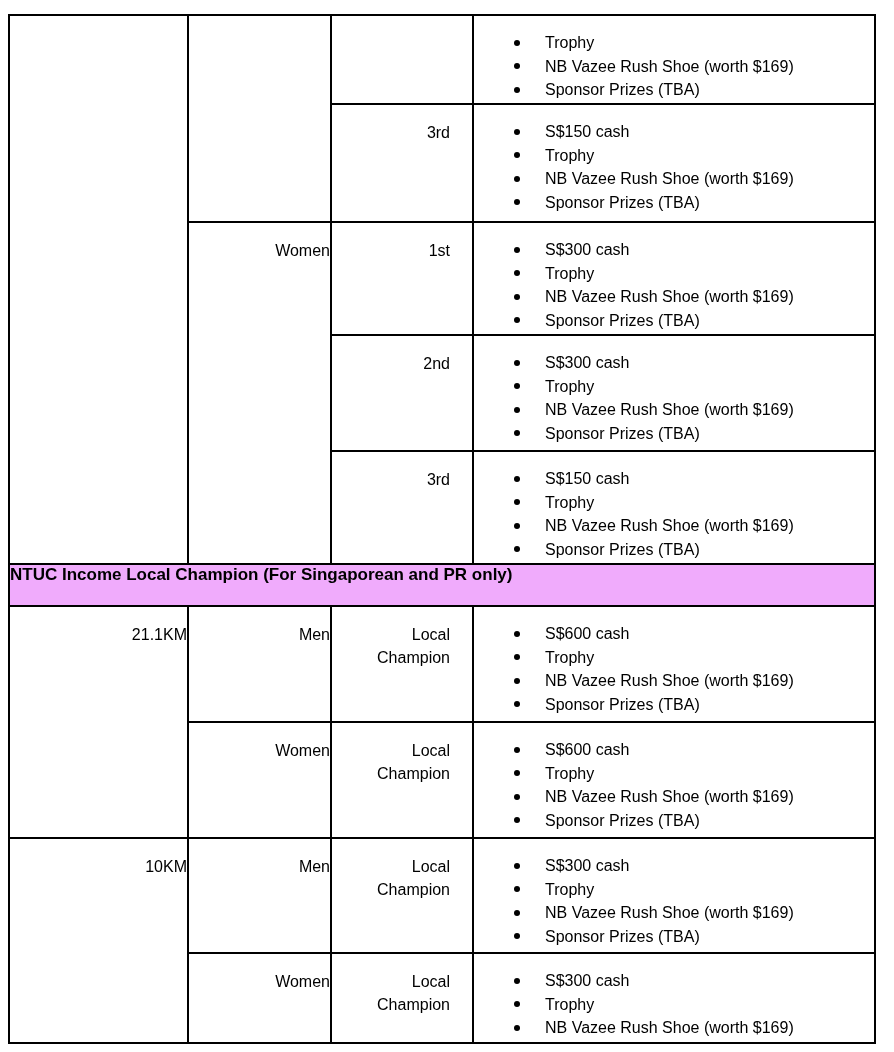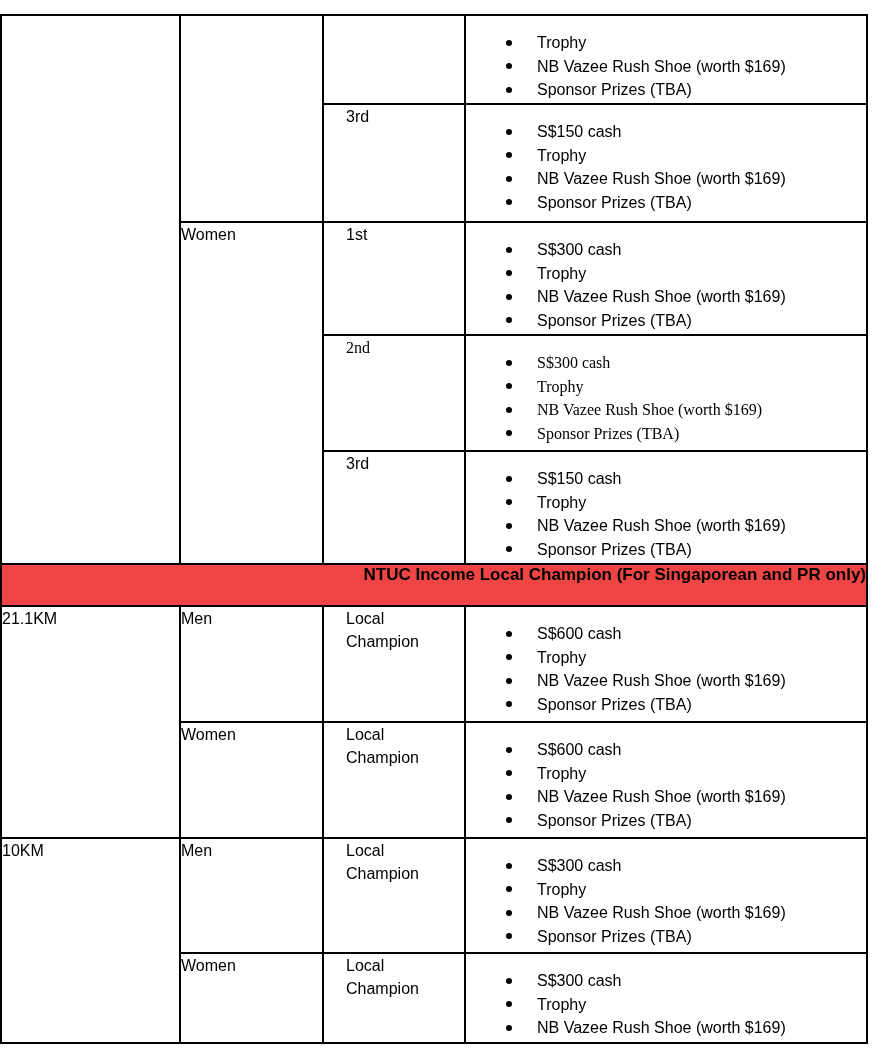--- a/index.html
+++ b/index.html
@@ -6,35 +6,36 @@
     margin: 0;
     padding: 0;
     background: #ffffff;
     width: 894px;
     height: 1052px;
     font-family: "Liberation Sans", "DejaVu Sans", sans-serif;
     color: #000;
   }
   #prize-table {
     position: absolute;
-    left: 0;
+    left: 8px;
     top: 14px;
     width: 866px;
     border-collapse: collapse;
     table-layout: fixed;
   }
   #prize-table td {
     border: 2px solid #000;
     vertical-align: top;
     padding: 0;
     overflow: hidden;
   }
   .cell-label {
     display: block;
-    text-align: left;
+    text-align: right;
+    padding-top: 16px;
     font-size: 16px;
     line-height: 23px;
   }
   .place-label {
     max-width: 96px;
     margin: 0 auto;
   }
   ul.prizes {
     list-style: none;
     margin: 0;
@@ -51,31 +52,31 @@
     content: '';
     position: absolute;
     left: 0;
     top: 8.5px;
     width: 6px;
     height: 6px;
     background: #000;
     border-radius: 50%;
   }
   td.band {
-    background: #ef4444;
-    text-align: right;
+    background: #f0abfc;
+    text-align: left;
     vertical-align: middle;
     font-weight: bold;
     font-size: 17px;
     height: 40px;
   }
   tr.rA { height: 89px; }
   tr.rB { height: 118px; }
   tr.rC { height: 113px; }
-  tr.rD { height: 116px; font-family: Liberation Serif, serif; }
+  tr.rD { height: 116px; }
   tr.rE { height: 113px; }
   tr.rF { height: 40px; }
   tr.rG { height: 116px; border-radius: 27px; }
   tr.rH { height: 116px; }
   tr.rI { height: 115px; margin-left: 16px; }
   tr.rJ { height: 90px; }
 </style>
 </head>
 <body>
 

